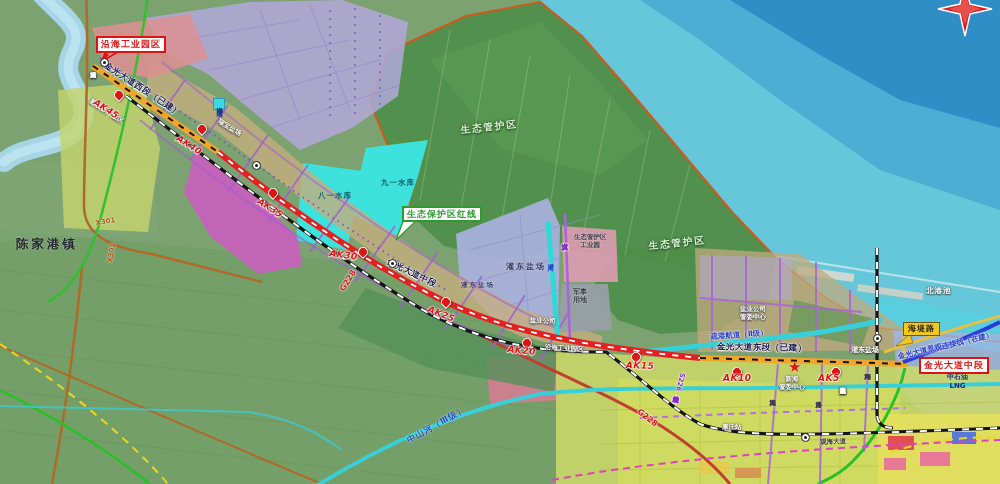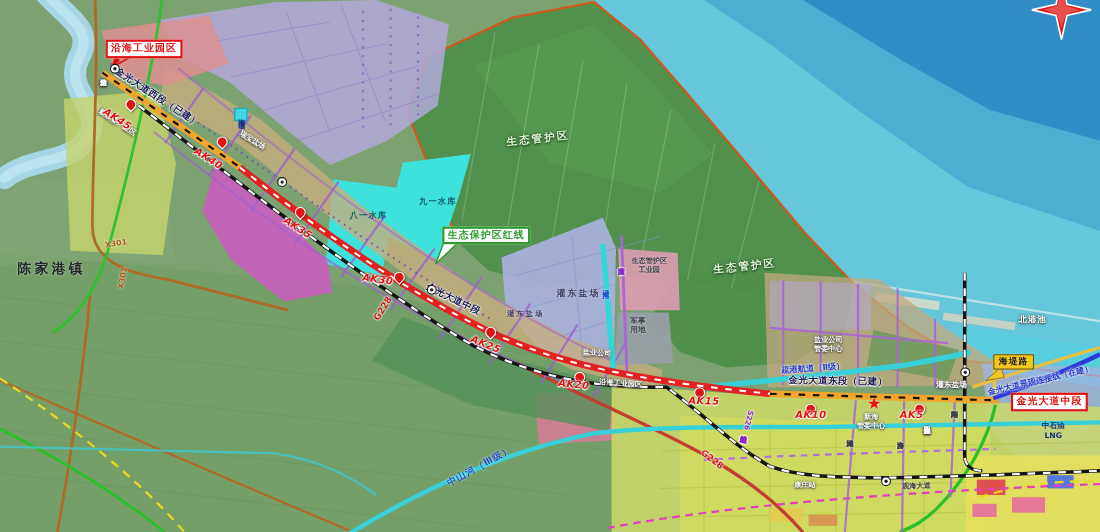--- a/index.html
+++ b/index.html
@@ -270,21 +270,21 @@
   <div>用地</div>
 </div>
 <div class="lbl dk ctr" style="left:574px;top:234px;font-size:6.5px">
   <div>生态管护区</div>
   <div>工业园</div>
 </div>
 <div class="lbl wh ctr" style="left:740px;top:306px">
   <div>盐业公司</div>
   <div>管委中心</div>
 </div>
-<div class="lbl lngc ctr" style="left:947px;top:383px">
+<div class="lbl lngc ctr" style="left:947px;top:373px">
   <div>中石油</div>
   <div>LNG</div>
 </div>
 <div class="lbl wh" style="left:92px;top:98px;transform:rotate(33deg)">新装备产业区</div>
 <div class="lbl wh" style="left:220px;top:118px;transform:rotate(31deg)">瑞宝盐场</div>
 <div class="lbl wh" style="left:530px;top:317px;transform:rotate(3deg)">盐业公司</div>
 <div class="lbl wh" style="left:545px;top:344px;transform:rotate(4deg)">沿海工业园区</div>
 <div class="lbl wh vert" style="left:838px;top:382px">金光集团</div>
 <div class="lbl town" style="left:16px;top:236px">陈家港镇</div>
 <div class="star" style="left:788px;top:360px">★</div>
@@ -303,21 +303,21 @@
       <i></i>
     </div>
 <div class="stn" style="left:873px;top:334px">
       <i></i>
     </div>
 <div class="stn" style="left:801px;top:433px">
       <i></i>
     </div>
 <div class="lbl wh vert" style="left:90px;top:66px;font-size:6px">新大港站</div>
 <div class="lbl wh" style="left:851px;top:346px;font-size:7px">灌东盐场</div>
-<div class="lbl wh" style="left:722px;top:438px">康庄站</div>
+<div class="lbl wh" style="left:722px;top:424px">康庄站</div>
 
 <div class="pin" style="left:114px;top:90px"></div>
 <div class="pin" style="left:197px;top:124px"></div>
 <div class="pin" style="left:268px;top:188px"></div>
 <div class="pin" style="left:358px;top:247px"></div>
 <div class="pin" style="left:441px;top:297px"></div>
 <div class="pin" style="left:522px;top:338px"></div>
 <div class="pin" style="left:631px;top:352px"></div>
 <div class="pin" style="left:732px;top:367px"></div>
 <div class="pin" style="left:831px;top:367px"></div>

